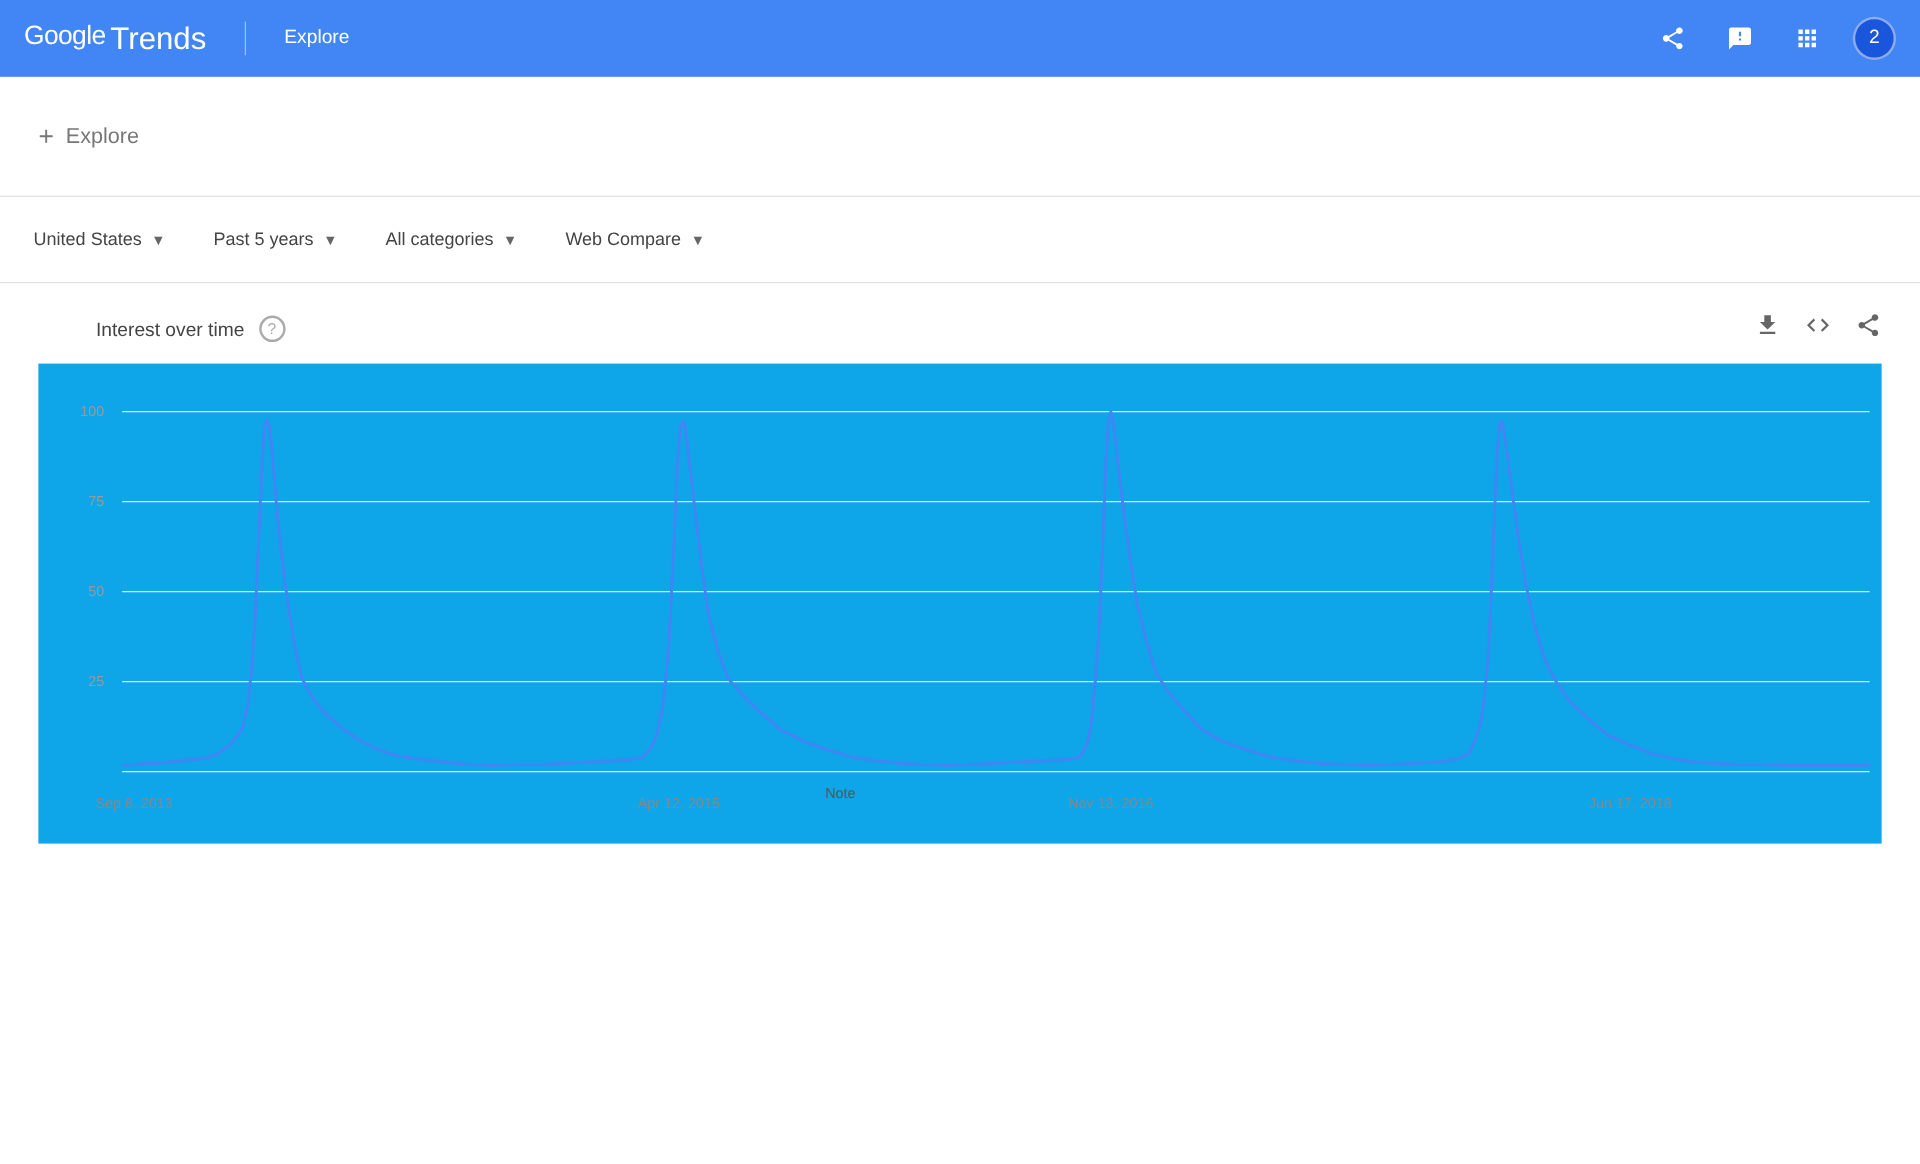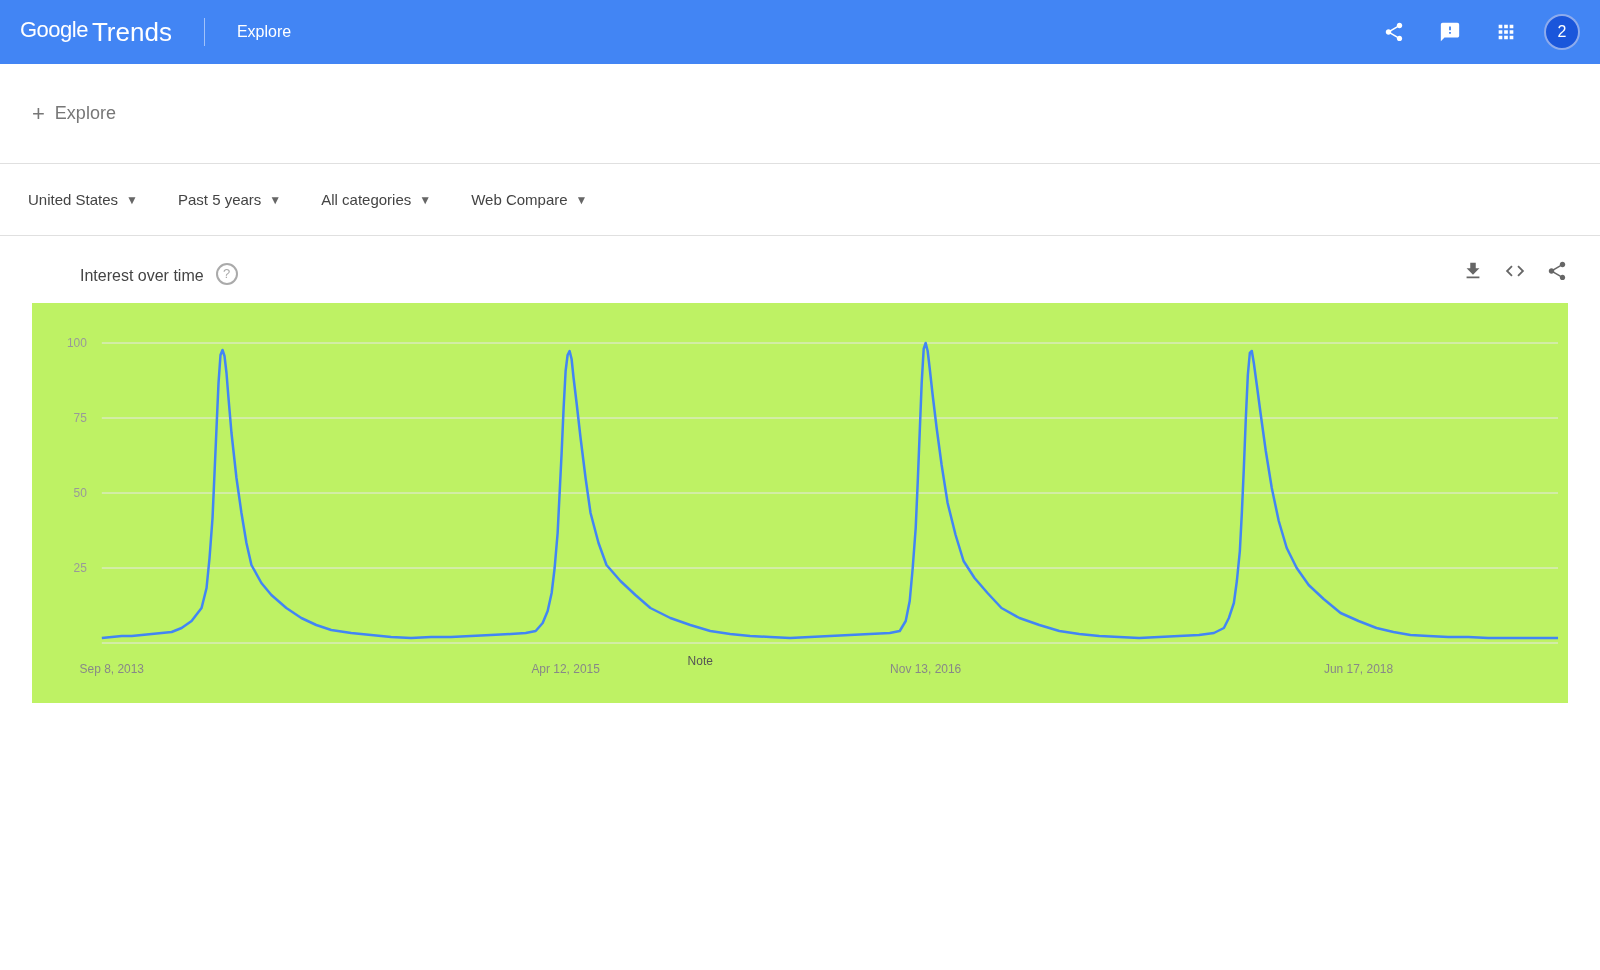--- a/index.html
+++ b/index.html
@@ -193,21 +193,21 @@
       color: #666;
       cursor: pointer;
       font-size: 18px;
     }
 
     
     .chart-container {
       width: 100%;
       height: 400px;
       position: relative;
-      background: #bef264;
+      background: #0ea5e9;
     }
     .chart-svg {
       width: 100%;
       height: 100%;
     }
     .axis-label {
       font-size: 12px;
       fill: #999;
     }
     .grid-line {

